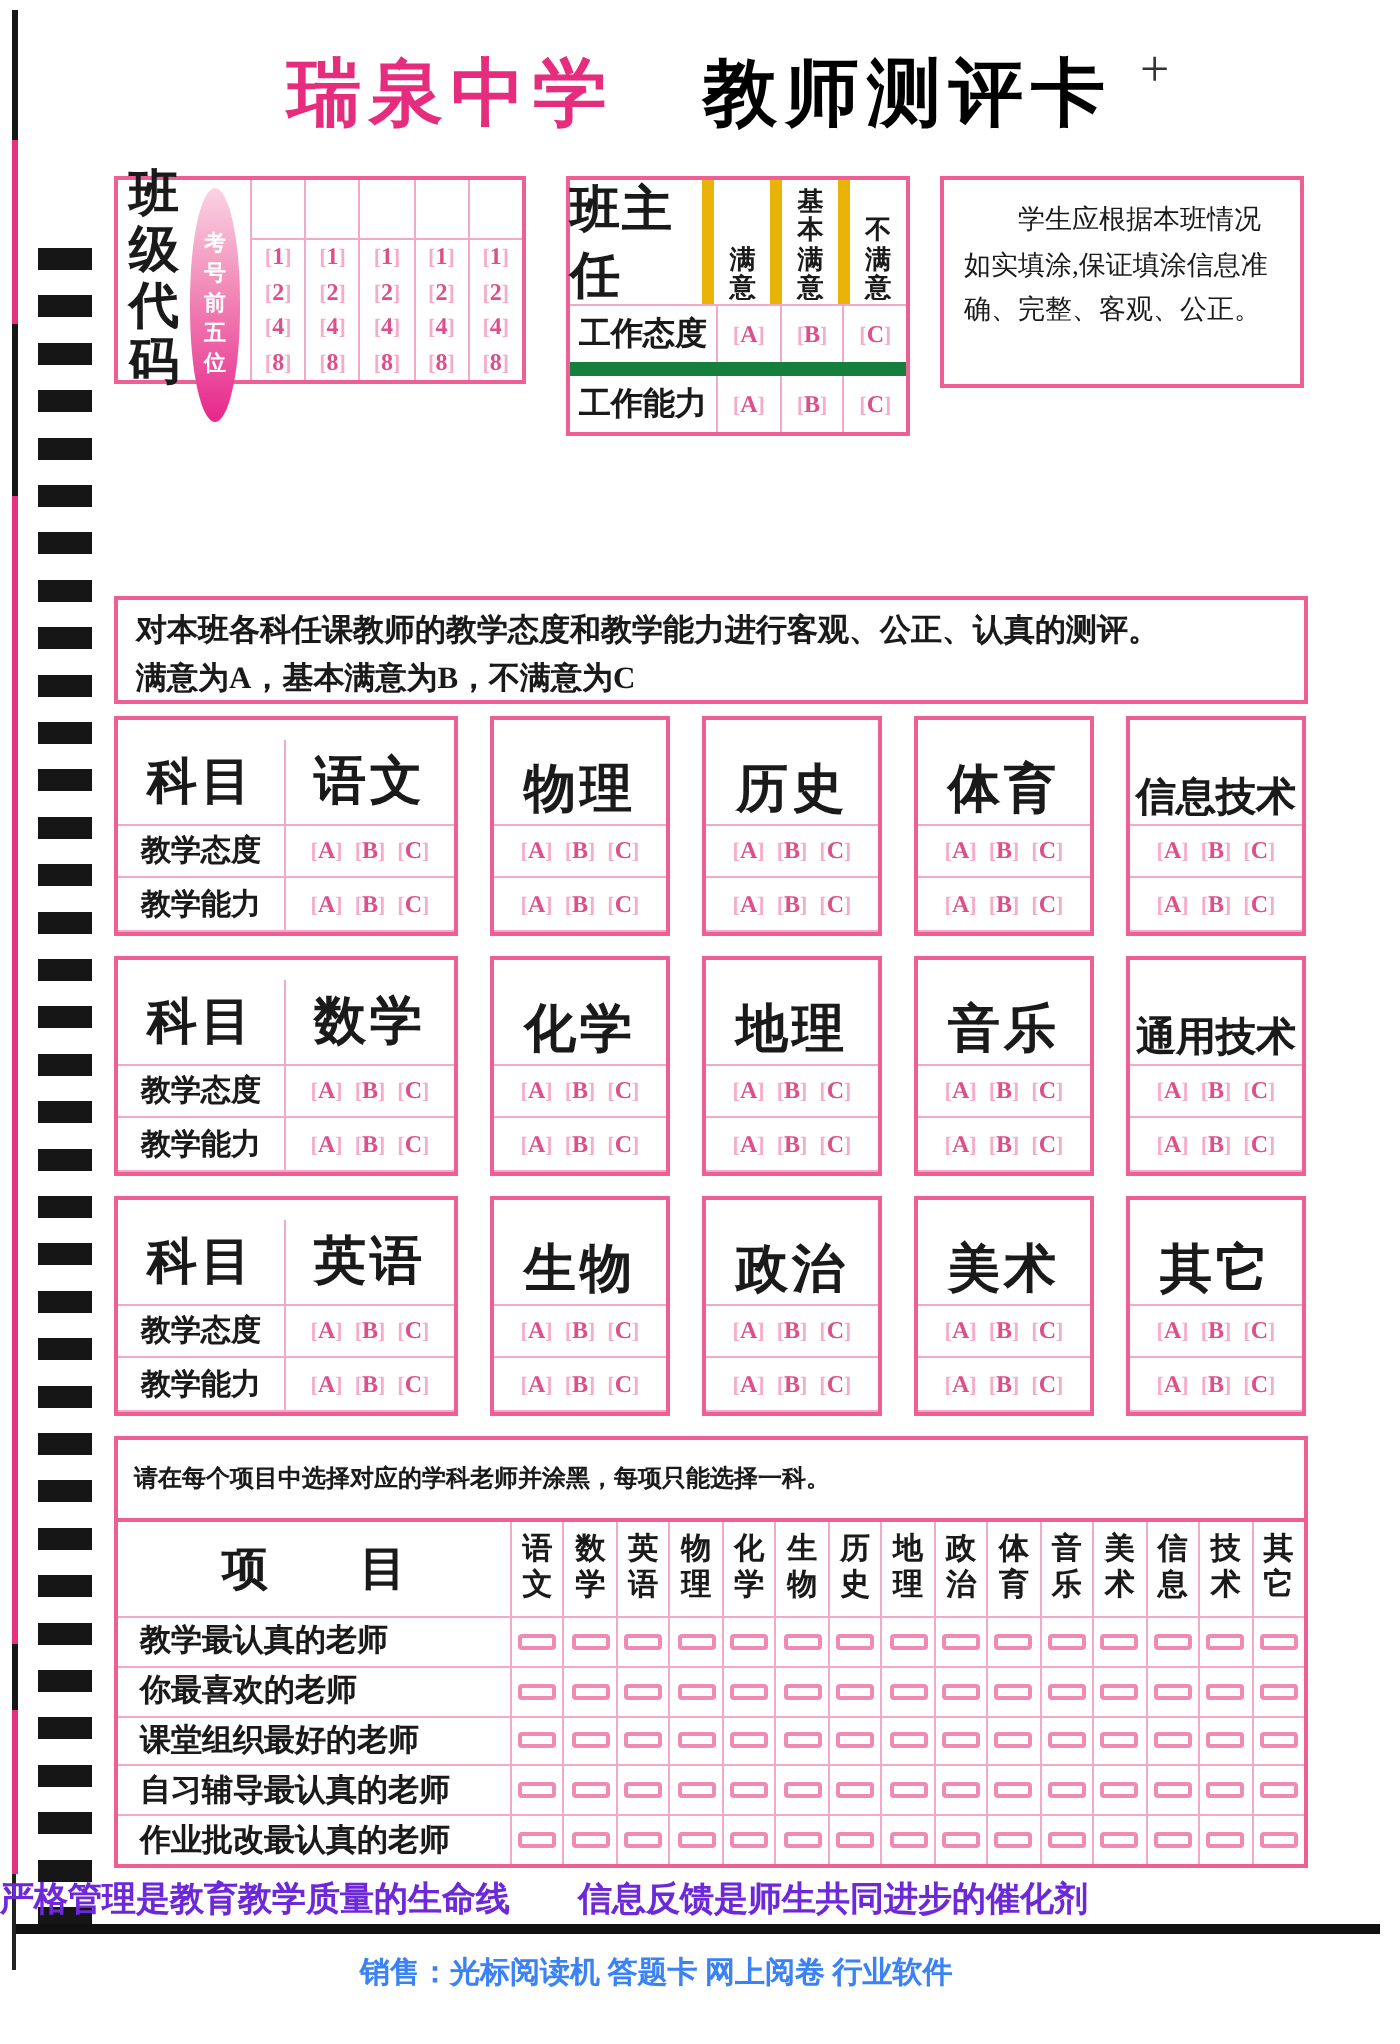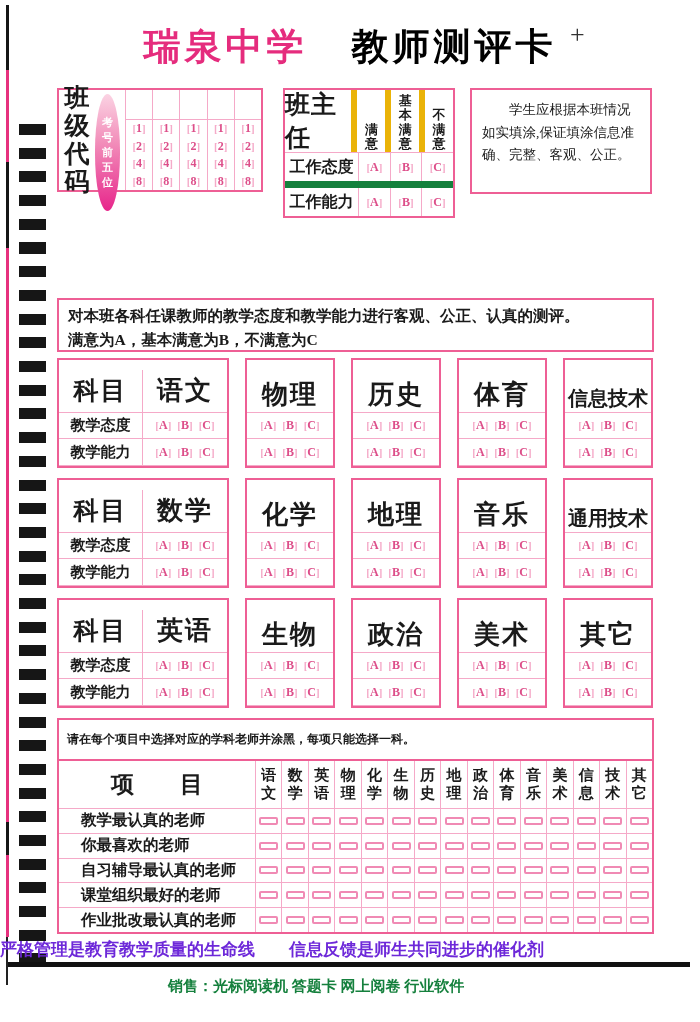--- a/index.html
+++ b/index.html
@@ -71,29 +71,29 @@
   .rlab{font-size:15px;font-weight:600;}
   
   .box-bottom{left:57px;top:718px;width:597px;height:216px;display:flex;flex-direction:column;}
   .bt-instruction{height:39px;flex:0 0 39px;display:flex;align-items:center;padding:0 8px;
      font-size:12px;font-weight:600;border-bottom:2px solid #ee5f95;}
   .bt-table{flex:1;display:flex;flex-direction:column;}
   .bt-row{display:flex;flex:1;}
   .bt-row + .bt-row{border-top:1px solid #f5a9c8;}
   .bt-head{flex:0 0 47px;}
   .bt-plabel{width:196px;display:flex;align-items:center;justify-content:center;font-size:23px;font-weight:700;}
-  .bt-rlabel{width:196px;display:flex;align-items:center;padding-left:22px;font-size:15.5px;font-weight:600;box-sizing:border-box;font-family:Liberation Serif, serif;}
+  .bt-rlabel{width:196px;display:flex;align-items:center;padding-left:11px;font-size:15.5px;font-weight:600;box-sizing:border-box;font-family:Liberation Serif, serif;}
   .bt-col{flex:1;border-left:1px solid #f5a9c8;display:flex;align-items:center;justify-content:center;}
   .bt-col .vstack{font-size:15px;font-weight:600;line-height:1.15;}
   
   .slogan{position:absolute;top:938px;left:0;width:100%;color:#6d28d9;
      font-size:17px;font-weight:700;}
   .slogan .sp{display:inline-block;width:34px;}
   .black-rule{position:absolute;left:8px;top:962px;width:682px;height:5px;background:#111;}
-  .footer{position:absolute;left:168px;top:977px;font-size:15px;font-weight:600;color:#15803d;}
+  .footer{position:absolute;left:180px;top:977px;font-size:15px;font-weight:600;color:#3b82f6;}
 </style>
 </head>
 <body>
 
 <div class="page">
 
   <div class="rail black" style="top:5px;height:65px;"></div>
   <div class="rail pink" style="top:70px;height:92px;"></div>
   <div class="rail black" style="top:162px;height:86px;"></div>
   <div class="rail pink" style="top:248px;height:574px;"></div>
@@ -750,69 +750,69 @@
             <span class="rbub"></span>
           </div>
           <div class="bt-col">
             <span class="rbub"></span>
           </div>
           <div class="bt-col">
             <span class="rbub"></span>
           </div>
         </div>
         <div class="bt-row">
+          <div class="bt-rlabel">课堂组织最好的老师</div>
+          <div class="bt-col">
+            <span class="rbub"></span>
+          </div>
+          <div class="bt-col">
+            <span class="rbub"></span>
+          </div>
+          <div class="bt-col">
+            <span class="rbub"></span>
+          </div>
+          <div class="bt-col">
+            <span class="rbub"></span>
+          </div>
+          <div class="bt-col">
+            <span class="rbub"></span>
+          </div>
+          <div class="bt-col">
+            <span class="rbub"></span>
+          </div>
+          <div class="bt-col">
+            <span class="rbub"></span>
+          </div>
+          <div class="bt-col">
+            <span class="rbub"></span>
+          </div>
+          <div class="bt-col">
+            <span class="rbub"></span>
+          </div>
+          <div class="bt-col">
+            <span class="rbub"></span>
+          </div>
+          <div class="bt-col">
+            <span class="rbub"></span>
+          </div>
+          <div class="bt-col">
+            <span class="rbub"></span>
+          </div>
+          <div class="bt-col">
+            <span class="rbub"></span>
+          </div>
+          <div class="bt-col">
+            <span class="rbub"></span>
+          </div>
+          <div class="bt-col">
+            <span class="rbub"></span>
+          </div>
+        </div>
+        <div class="bt-row">
           <div class="bt-rlabel">自习辅导最认真的老师</div>
-          <div class="bt-col">
-            <span class="rbub"></span>
-          </div>
-          <div class="bt-col">
-            <span class="rbub"></span>
-          </div>
-          <div class="bt-col">
-            <span class="rbub"></span>
-          </div>
-          <div class="bt-col">
-            <span class="rbub"></span>
-          </div>
-          <div class="bt-col">
-            <span class="rbub"></span>
-          </div>
-          <div class="bt-col">
-            <span class="rbub"></span>
-          </div>
-          <div class="bt-col">
-            <span class="rbub"></span>
-          </div>
-          <div class="bt-col">
-            <span class="rbub"></span>
-          </div>
-          <div class="bt-col">
-            <span class="rbub"></span>
-          </div>
-          <div class="bt-col">
-            <span class="rbub"></span>
-          </div>
-          <div class="bt-col">
-            <span class="rbub"></span>
-          </div>
-          <div class="bt-col">
-            <span class="rbub"></span>
-          </div>
-          <div class="bt-col">
-            <span class="rbub"></span>
-          </div>
-          <div class="bt-col">
-            <span class="rbub"></span>
-          </div>
-          <div class="bt-col">
-            <span class="rbub"></span>
-          </div>
-        </div>
-        <div class="bt-row">
-          <div class="bt-rlabel">课堂组织最好的老师</div>
           <div class="bt-col">
             <span class="rbub"></span>
           </div>
           <div class="bt-col">
             <span class="rbub"></span>
           </div>
           <div class="bt-col">
             <span class="rbub"></span>
           </div>
           <div class="bt-col">

